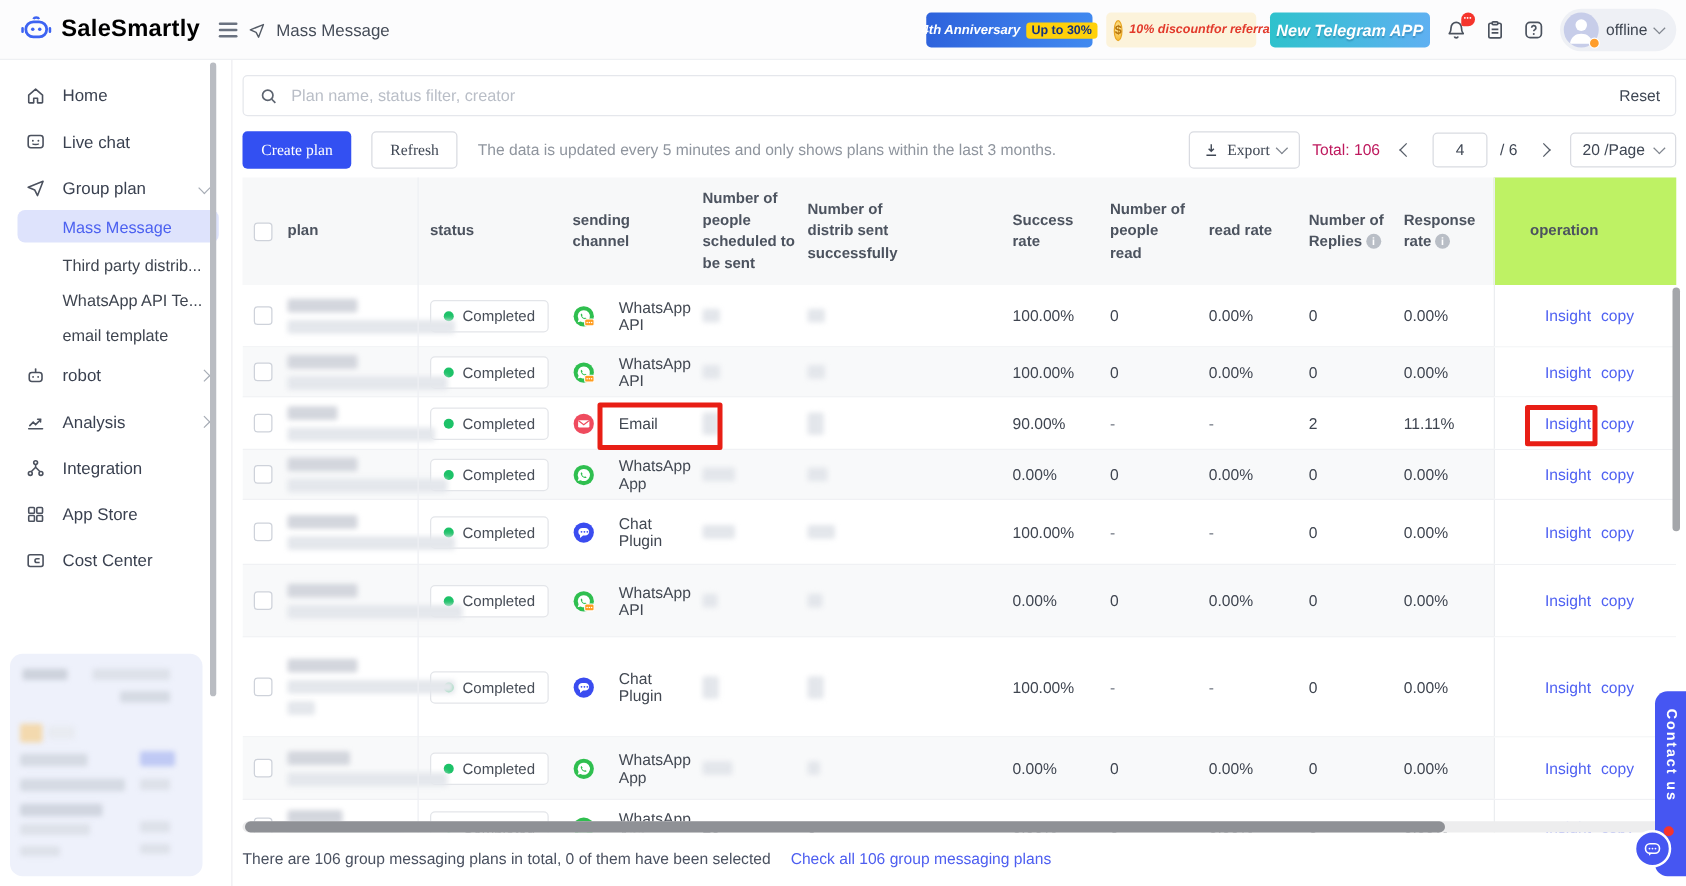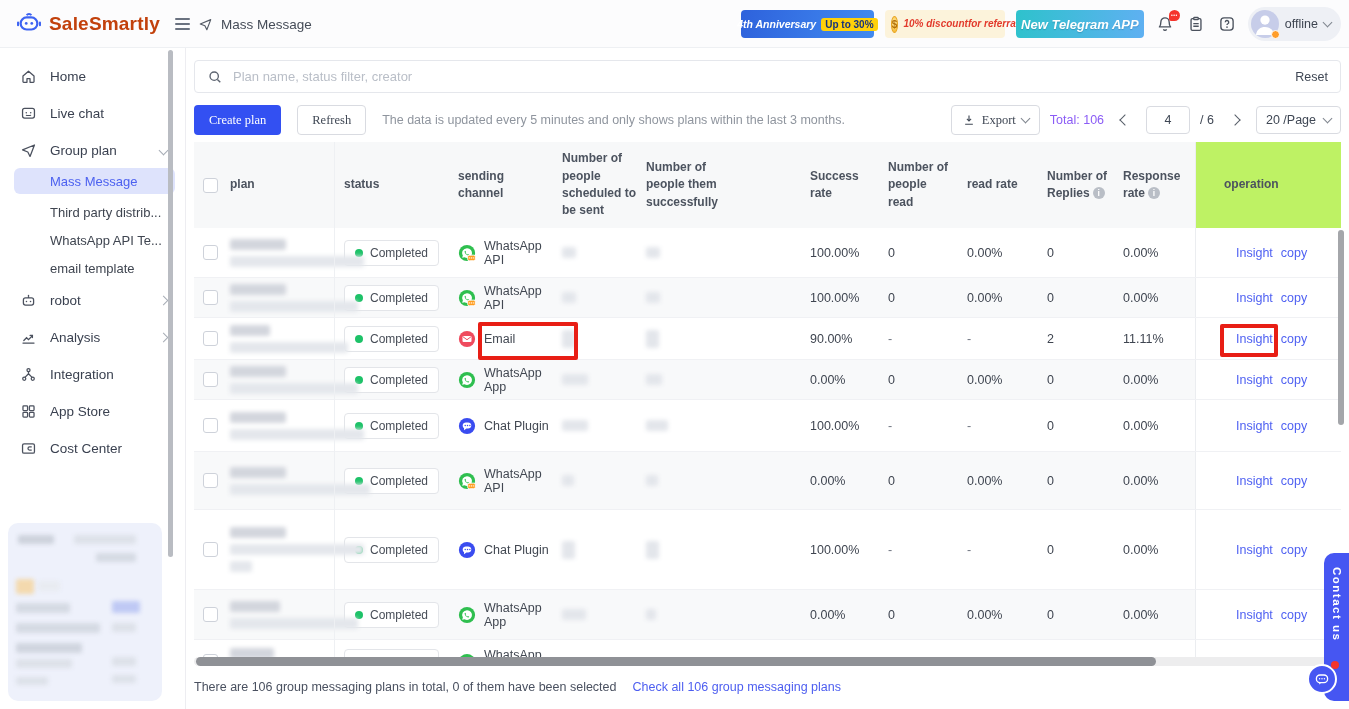--- a/index.html
+++ b/index.html
@@ -2,21 +2,21 @@
 <html><head>
 <meta charset="utf-8">
 <style>
 *{box-sizing:border-box;margin:0;padding:0}
 html,body{background:#e9eaee}
 .app{position:relative;width:1349px;height:709px;background:#fff;overflow:hidden;
   font-family:"Liberation Sans","DejaVu Sans",sans-serif;color:#3d434e;font-size:12.5px}
 
 .topbar{position:absolute;top:0;left:0;right:0;height:48px;background:#fcfcfd;border-bottom:1px solid #eef0f3;z-index:4}
 .logo{position:absolute;left:16px;top:0;height:48px;display:flex;align-items:center;gap:7px}
-.logo .brand{font-size:19px;font-weight:bold;color:#c2410c;letter-spacing:.2px}
+.logo .brand{font-size:19px;font-weight:bold;color:#000000;letter-spacing:.2px}
 .burger{display:inline-flex;flex-direction:column;gap:3px;margin-left:8px;cursor:pointer}
 .burger i{display:block;width:15px;height:2px;background:#6a7280;border-radius:1px}
 .page-head{position:absolute;left:198px;top:0;height:48px;display:flex;align-items:center;gap:8px;color:#454c58;font-size:13.5px}
 .page-head svg{width:15px;height:15px;color:#545b66}
 .top-right{position:absolute;right:8px;top:0;height:48px;display:flex;align-items:center;gap:11px}
 .banner{height:28px;border-radius:4px;display:flex;align-items:center;cursor:pointer}
 .b-anniv{width:133px;background:linear-gradient(100deg,#2e62dc,#418af0);padding:0 6px;gap:5px;justify-content:center}
 .b-anniv .t{color:#fff;font-style:italic;font-weight:bold;font-size:10.5px;white-space:nowrap}
 .b-anniv .badge{background:#ffd10a;color:#16337d;font-weight:bold;font-size:10px;padding:1px 4px;border-radius:3px;white-space:nowrap}
 .b-ref{width:120px;background:#fcf3db;padding:0 6px;gap:5px}
@@ -59,21 +59,21 @@
 .searchbar input::placeholder{color:#b9bec7}
 .reset{color:#3f4754;font-size:12.5px;cursor:pointer}
 .toolbar{position:absolute;left:8px;top:57px;width:1147px;height:30px;display:flex;align-items:center}
 .btn{height:30px;border-radius:4px;font-size:12.5px;display:inline-flex;align-items:center;justify-content:center;cursor:pointer;font-family:Liberation Serif, serif}
 .btn-primary{background:#3350f2;color:#fff;border:none;padding:0 15px}
 .btn-plain{background:#fff;color:#3f4754;border:1px solid #d9dbe1;padding:0 14px;margin-left:16px}
 .note{color:#8f959e;font-size:12.5px;margin-left:16px}
 .pager{margin-left:auto;display:flex;align-items:center;gap:10px}
 .btn-export{gap:6px;padding:0 10px}
 .btn-export svg{width:14px;height:14px}
-.total{color:#8b5cf6}
+.total{color:#be185d}
 .pg-arrow{width:22px;height:22px;display:flex;align-items:center;justify-content:center;cursor:pointer}
 .pg-arrow span{width:8px;height:8px;border-right:1.6px solid #565d68;border-bottom:1.6px solid #565d68}
 .pg-arrow .lt{transform:rotate(135deg)}
 .pg-arrow .gt{transform:rotate(-45deg)}
 .pg-input{width:44px;height:28px;border:1px solid #d9dbe1;border-radius:4px;text-align:center;font-size:12.5px;color:#3f4754;outline:none;font-family:inherit}
 .pg-total{color:#3f4754}
 .per-page{height:28px;border:1px solid #d9dbe1;border-radius:4px;display:flex;align-items:center;gap:8px;padding:0 9px;color:#3f4754;cursor:pointer}
 
 .tablebox{position:absolute;left:8px;top:94px;width:1147px;height:524px}
 .grid{display:grid;grid-template-columns:36px 104px 112px 112px 84px 158px 80px 80px 80px 76px 79px 1fr}
@@ -84,21 +84,21 @@
 .hc3{padding-left:10px}.hc4{padding-left:12px}.hc5{padding-left:4px}.hc6{padding-left:4px}
 .hc7{padding-left:10px}.hc8{padding-left:8px}.hc9{padding-left:7px}.hc10{padding-left:7px}.hc11{padding-left:7px}
 .hc6 .hlabel{max-width:92px}
 .hcell.op{background:#bef264;border-left:1px solid #ebedf0;padding-left:28px}
 .info-i{display:inline-block;width:12px;height:12px;border-radius:50%;background:#b9bec6;color:#fff;font-size:8.5px;line-height:12px;text-align:center;font-style:normal;margin-left:3px;vertical-align:1px}
 .tbody{height:438px;overflow:hidden}
 .trow{border-bottom:1px solid #f0f1f4;background:#fff}
 .trow.alt{background:#f8f9fa}
 .tcell{display:flex;align-items:center;font-size:12.5px;color:#3f4550}
 .tcell.dim{color:#707682}
-.c1{padding-left:9px}.c3{padding-left:10px}.c4{padding-left:12px;gap:8px}
+.c1{padding-left:9px}.c3{padding-left:10px}.c4{padding-left:12px;gap:19px}
 .c5{padding-left:4px}.c6{padding-left:4px}.c7{padding-left:10px}.c8{padding-left:8px}
 .c9{padding-left:7px}.c10{padding-left:7px}.c11{padding-left:7px}
 .tcell.op{background:#fff;border-left:1px solid #ebedf0;padding-left:40px;gap:8px}
 .cb{width:15px;height:15px;border:1px solid #ced2da;border-radius:3px;background:#fff;cursor:pointer;flex:none}
 .plan-blur{display:flex;flex-direction:column;gap:6px}
 .plan-blur i{display:block;height:11px;border-radius:2px;filter:blur(2px)}
 .plan-blur i:first-child{background:#d3d6dd}
 .plan-blur i{background:#e4e7ec}
 .num-blur{display:block;background:#e3e6eb;border-radius:2px;filter:blur(2px)}
 .status-badge{display:inline-flex;align-items:center;gap:7px;border:1px solid #e3e5e9;background:#fff;border-radius:4px;padding:5px 10px;font-size:12px;color:#474d57}
@@ -363,21 +363,21 @@
           <div class="hcell hc3">
             <span class="hlabel">status</span>
           </div>
           <div class="hcell hc4">
             <span class="hlabel">sending channel</span>
           </div>
           <div class="hcell hc5">
             <span class="hlabel">Number of people scheduled to be sent</span>
           </div>
           <div class="hcell hc6">
-            <span class="hlabel">Number of people them successfully</span>
+            <span class="hlabel">Number of distrib sent successfully</span>
           </div>
           <div class="hcell hc7">
             <span class="hlabel">Success rate</span>
           </div>
           <div class="hcell hc8">
             <span class="hlabel">Number of people read</span>
           </div>
           <div class="hcell hc9">
             <span class="hlabel">read rate</span>
           </div>

